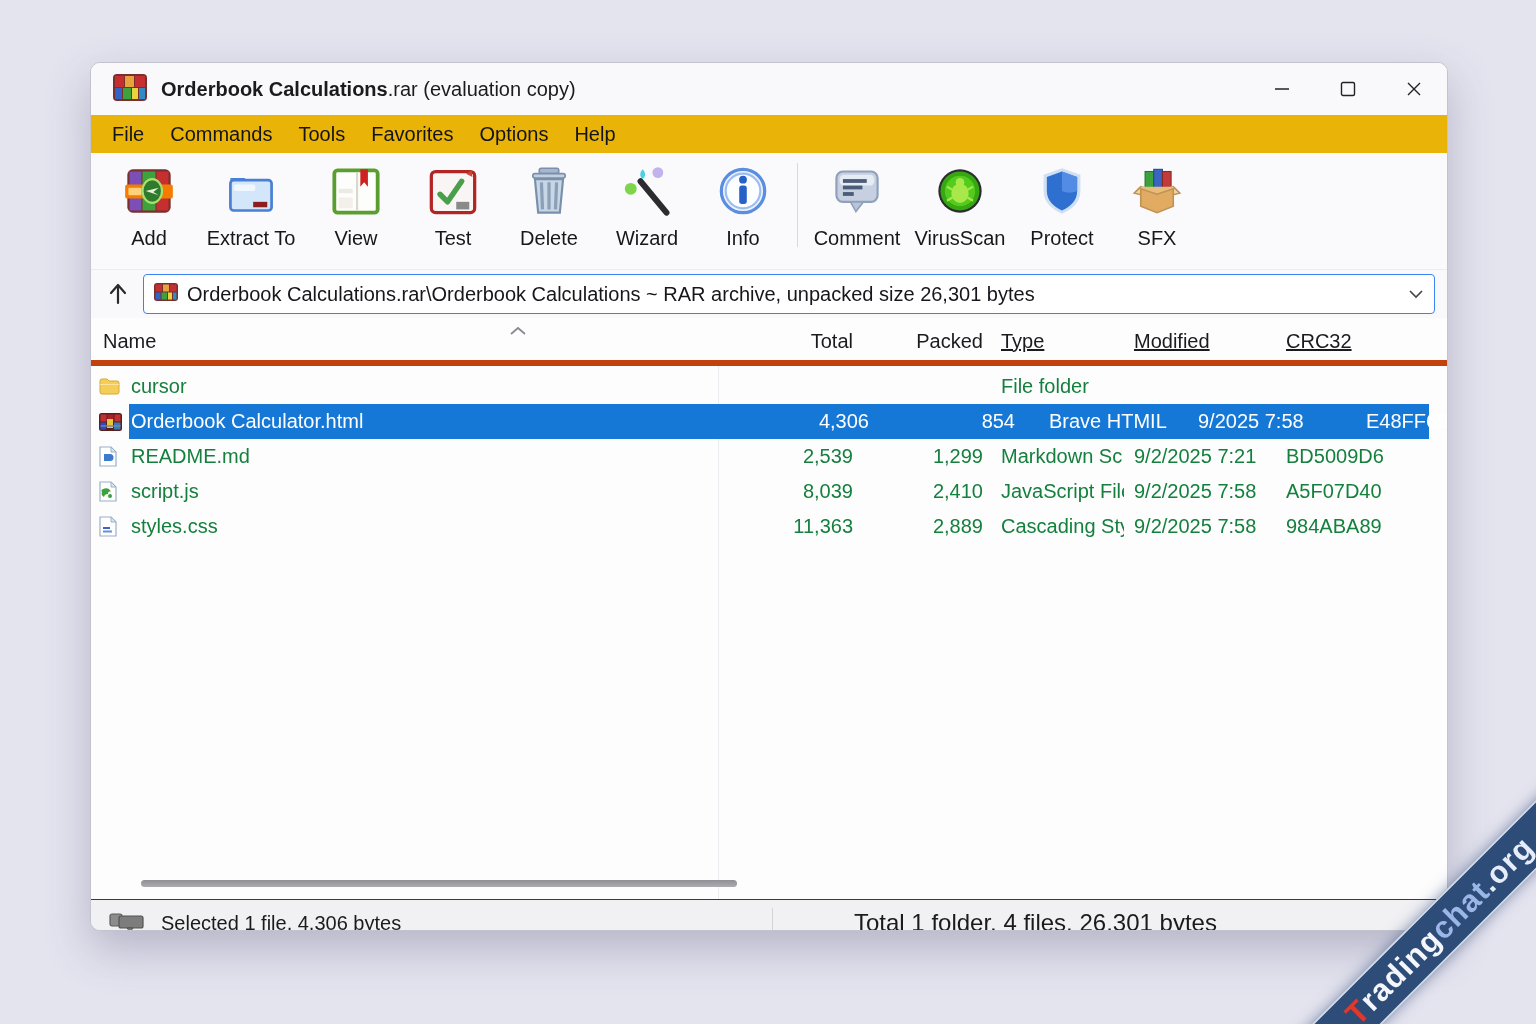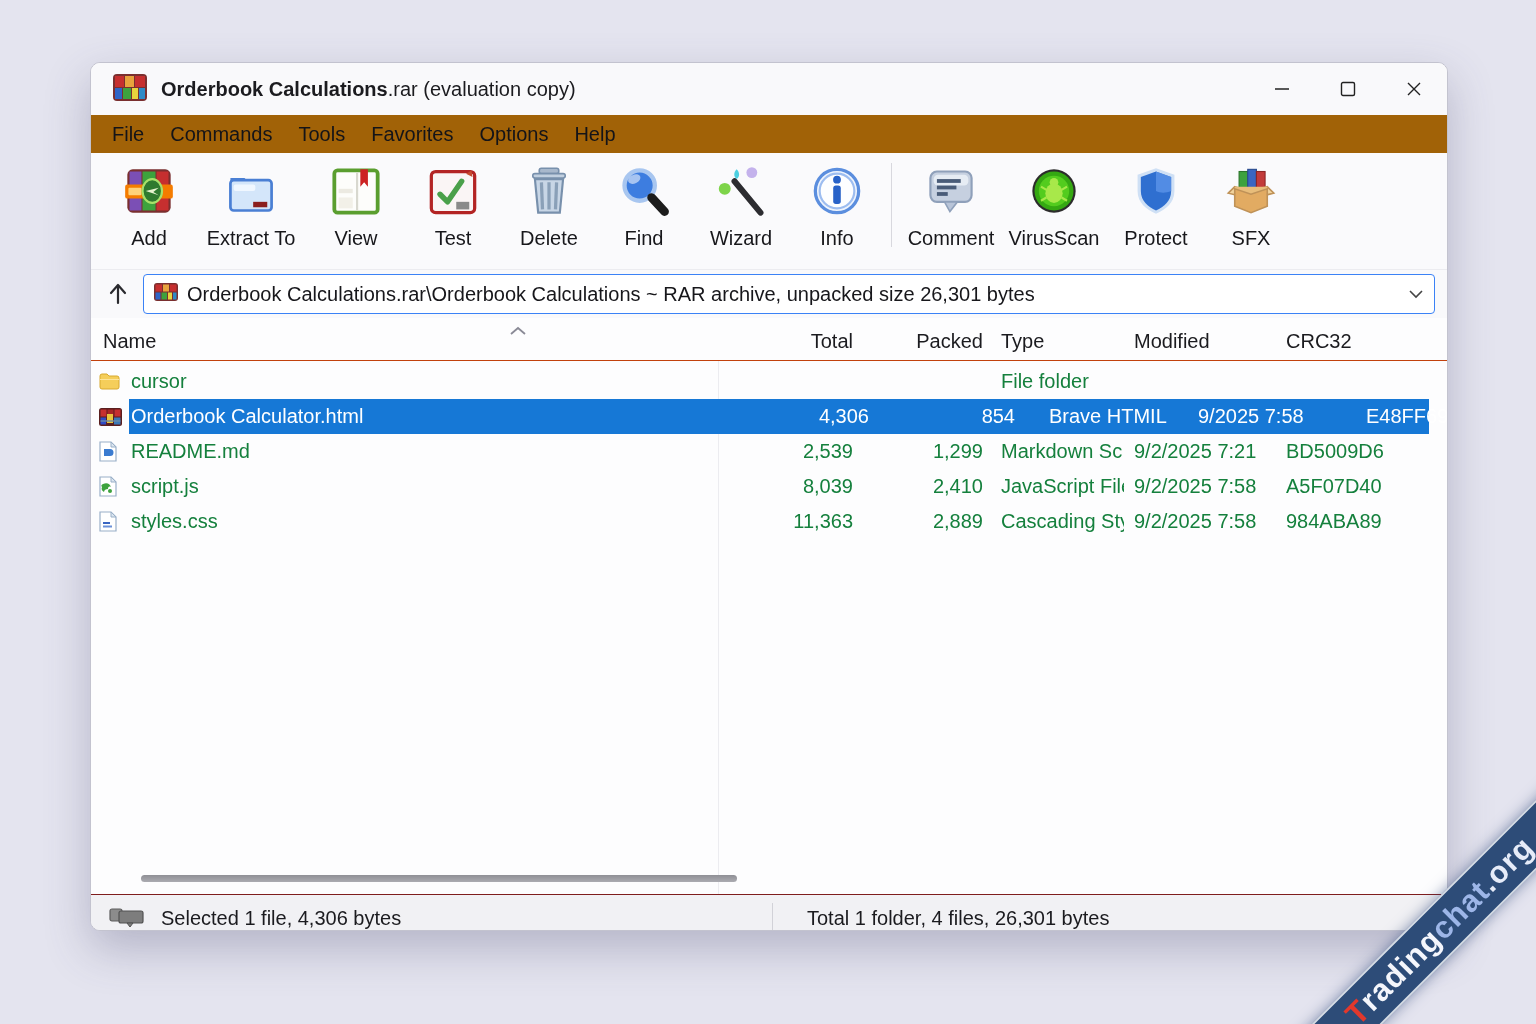--- a/index.html
+++ b/index.html
@@ -10,66 +10,66 @@
     box-shadow:0 18px 45px rgba(70,70,110,.30);overflow:hidden;}
   
   .titlebar{height:52px;display:flex;align-items:center;background:#f9f9fb;}
   .titlebar .app-icon{margin:0 14px 0 22px;flex:0 0 auto;}
   .title-text{font-size:20px;color:#1b1b1f;white-space:nowrap;}
   .title-text b{font-weight:700;}
   .win-controls{margin-left:auto;display:flex;align-items:center;height:100%;}
   .win-btn{width:66px;height:100%;display:flex;align-items:center;justify-content:center;cursor:default;}
   .win-btn svg{display:block;}
   
-  .menubar{height:38px;display:flex;align-items:center;padding-left:8px;background:#a16207;}
+  .menubar{height:38px;display:flex;align-items:center;padding-left:8px;background:#eab308;}
   .menu-item{padding:0 13px;font-size:20px;color:#141418;}
   
   .toolbar{height:110px;display:flex;align-items:flex-start;padding:6px 0 0 12px;background:#fafafc;
     border-bottom:1px solid #ececf0;}
   .tbtn{display:flex;flex-direction:column;align-items:center;padding-top:4px;}
   .tbtn .ticon{width:56px;height:56px;display:flex;align-items:center;justify-content:center;}
   .tbtn .tlabel{margin-top:8px;font-size:20px;color:#17171b;white-space:nowrap;}
   .tb-sep{width:1px;height:84px;background:#d8d8de;margin:4px 8px 0 8px;}
   
   .addressrow{height:48px;display:flex;align-items:center;padding:0 12px 0 8px;background:#f9f9fb;}
   .up-btn{width:38px;height:36px;display:flex;align-items:center;justify-content:center;}
   .addressbox{flex:1;height:38px;margin-left:6px;background:#ffffff;border:1px solid #3b82f6;
     border-radius:4px;display:flex;align-items:center;padding:0 10px;}
   .addressbox .mini-icon{margin-right:9px;flex:0 0 auto;}
   .address-text{font-size:20px;color:#17171b;white-space:nowrap;overflow:hidden;flex:1;}
   .addr-chevron{margin-left:8px;flex:0 0 auto;}
   
-  .listheader{height:42px;background:#fdfdfe;border-bottom:1px solid #c2410c;
+  .listheader{height:42px;background:#fdfdfe;border-bottom:6px solid #c2410c;
     display:grid;grid-template-columns:620px 142px 130px 133px 152px 151px;align-items:end;
     padding:0 0 0 8px;position:relative;}
   .hcell{font-size:20px;color:#1b1b1f;padding-bottom:7px;}
   .h-name{padding-left:4px;}
   .h-size,.h-packed{text-align:right;padding-right:8px;}
-  .h-type,.h-modified,.h-crc{padding-left:10px;}
+  .h-type,.h-modified,.h-crc{padding-left:10px;text-decoration:underline;}
   .sort-arrow{position:absolute;left:418px;top:3px;}
   
   .filelist{position:relative;height:530px;background:#fdfdfe;padding-top:3px;}
   .col-divider{position:absolute;left:627px;top:0;width:1px;height:100%;background:#ececf0;}
   .frow{display:grid;grid-template-columns:620px 142px 130px 133px 152px 151px;
     height:35px;align-items:center;margin-left:8px;width:1330px;font-size:20px;color:#15803d;
     position:relative;z-index:1;}
   .frow.selected{background:linear-gradient(to right,transparent 30px,#1678d6 30px);color:#ffffff;gap:16px;}
   .cell-name{display:flex;align-items:center;overflow:hidden;white-space:nowrap;}
   .cell-name .ficon{width:24px;flex:0 0 24px;display:flex;align-items:center;margin-right:8px;}
   .cell-size,.cell-packed{text-align:right;padding-right:8px;white-space:nowrap;}
   .cell-type,.cell-modified,.cell-crc{padding-left:10px;white-space:nowrap;overflow:hidden;}
   .hscroll{position:absolute;left:50px;top:514px;width:596px;height:7px;border-radius:4px;
     background:linear-gradient(#8f8f95,#ababb1);z-index:2;}
   
   .statusbar{height:46px;background:#f1f1f4;border-top:1px solid #7f1d1d;display:flex;align-items:center;
     border-radius:0 0 10px 10px;position:relative;}
   .status-icon{margin:0 16px 0 18px;}
   .status-left{font-size:20px;color:#1b1b1f;}
   .status-divider{position:absolute;left:681px;top:8px;width:1px;height:30px;background:#d2d2d8;}
-  .status-right{position:absolute;left:716px;font-size:20px;color:#1b1b1f;}
+  .status-right{position:absolute;left:763px;font-size:24px;color:#1b1b1f;}
   
   .ribbon{position:absolute;left:1198px;top:906px;width:484px;height:46px;
     background:#2d4c78;border-top:2px solid rgba(255,255,255,.8);border-bottom:2px solid rgba(255,255,255,.8);
     box-shadow:0 0 14px rgba(45,70,120,.55);transform:rotate(-45deg);
     display:flex;align-items:center;justify-content:center;z-index:50;}
   .ribbon span{font-size:31px;font-weight:700;letter-spacing:1px;white-space:pre;}
 </style>
 </head>
 <body>
 
@@ -179,30 +179,20 @@
           <rect x="9" y="8" width="30" height="4" rx="2" fill="#c2d0e0" stroke="#7890ac" stroke-width="1.5"></rect>
           <path d="M11 13 h26 l-3 31 h-20 z" fill="#c8d6e6" stroke="#7890ac" stroke-width="2"></path>
           <line x1="17" y1="16" x2="18" y2="41" stroke="#8aa0b8" stroke-width="3"></line>
           <line x1="24" y1="16" x2="24" y2="41" stroke="#8aa0b8" stroke-width="3"></line>
           <line x1="31" y1="16" x2="30" y2="41" stroke="#8aa0b8" stroke-width="3"></line>
         </svg>
       </span>
       <span class="tlabel">Delete</span>
     </div>
 
-    <div class="tbtn" style="width:94px">
-      <span class="ticon">
-        <svg width="52" height="52" viewBox="0 0 48 48">
-          <circle cx="20" cy="19" r="14" fill="#3d7de0" stroke="#a8c6f0" stroke-width="4"></circle>
-          <ellipse cx="15" cy="13" rx="6" ry="4" fill="#ffffff" opacity="0.55" transform="rotate(-25 15 13)"></ellipse>
-          <line x1="31" y1="30" x2="43" y2="43" stroke="#1c1c1c" stroke-width="8" stroke-linecap="round"></line>
-        </svg>
-      </span>
-      <span class="tlabel">Find</span>
-    </div>
 
     <div class="tbtn" style="width:100px">
       <span class="ticon">
         <svg width="52" height="52" viewBox="0 0 48 48">
           <line x1="18" y1="15" x2="42" y2="44" stroke="#2c2c30" stroke-width="5.5" stroke-linecap="round"></line>
           <circle cx="9" cy="22" r="5.5" fill="#7ed44a"></circle>
           <path d="M20 4 c3 3 3 7 0 9 c-3 -2 -3 -6 0 -9 z" fill="#4dd0e1"></path>
           <circle cx="34" cy="7" r="5" fill="#c4b2ec"></circle>
         </svg>
       </span>

